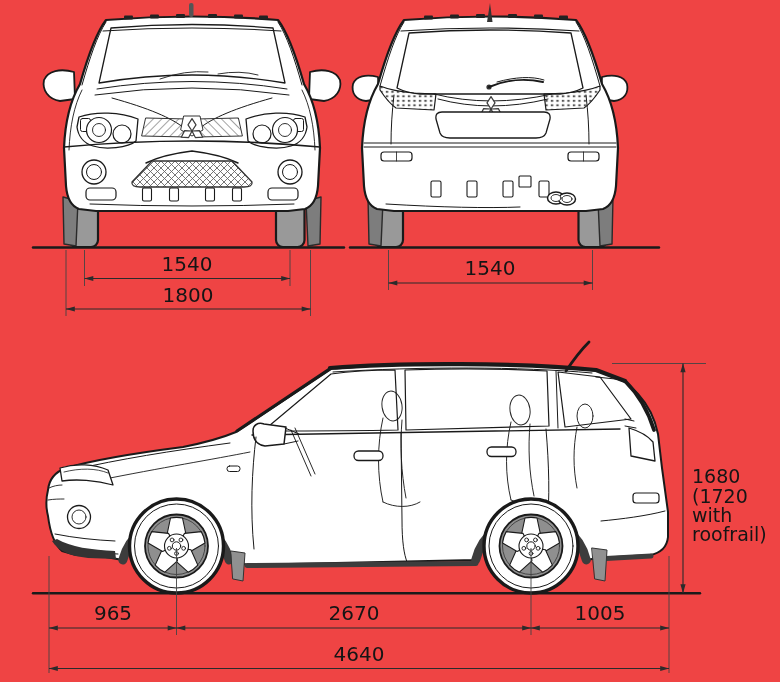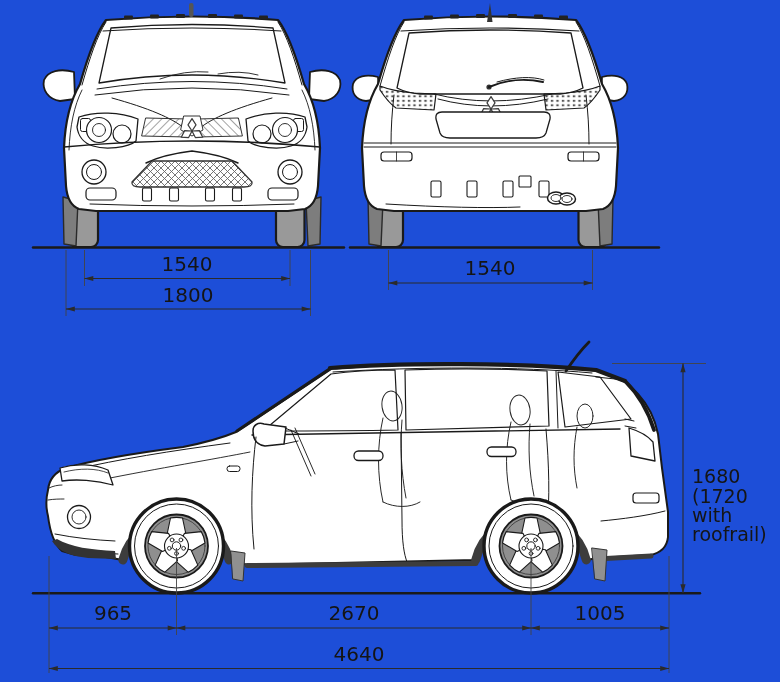--- a/index.html
+++ b/index.html
@@ -1,16 +1,16 @@
 <!DOCTYPE html>
 <html><head>
 <meta charset="utf-8">
 <style>
   html,body{margin:0;padding:0;background:#ffffff;}
-  .canvas{width:780px;height:682px;background:#1d4ed8;position:relative;overflow:hidden;}
+  .canvas{width:780px;height:682px;background:#ef4444;position:relative;overflow:hidden;}
   svg{display:block;}
   text.dim{font-family:"DejaVu Sans",sans-serif;font-size:20px;fill:#151515;}
   text.dim-small{font-family:"DejaVu Sans",sans-serif;font-size:19px;fill:#151515;}
 </style>
 </head>
 <body>
 
 <div class="canvas">
 <svg width="780" height="682" viewBox="0 0 780 682" xmlns="http://www.w3.org/2000/svg">
 <defs>

